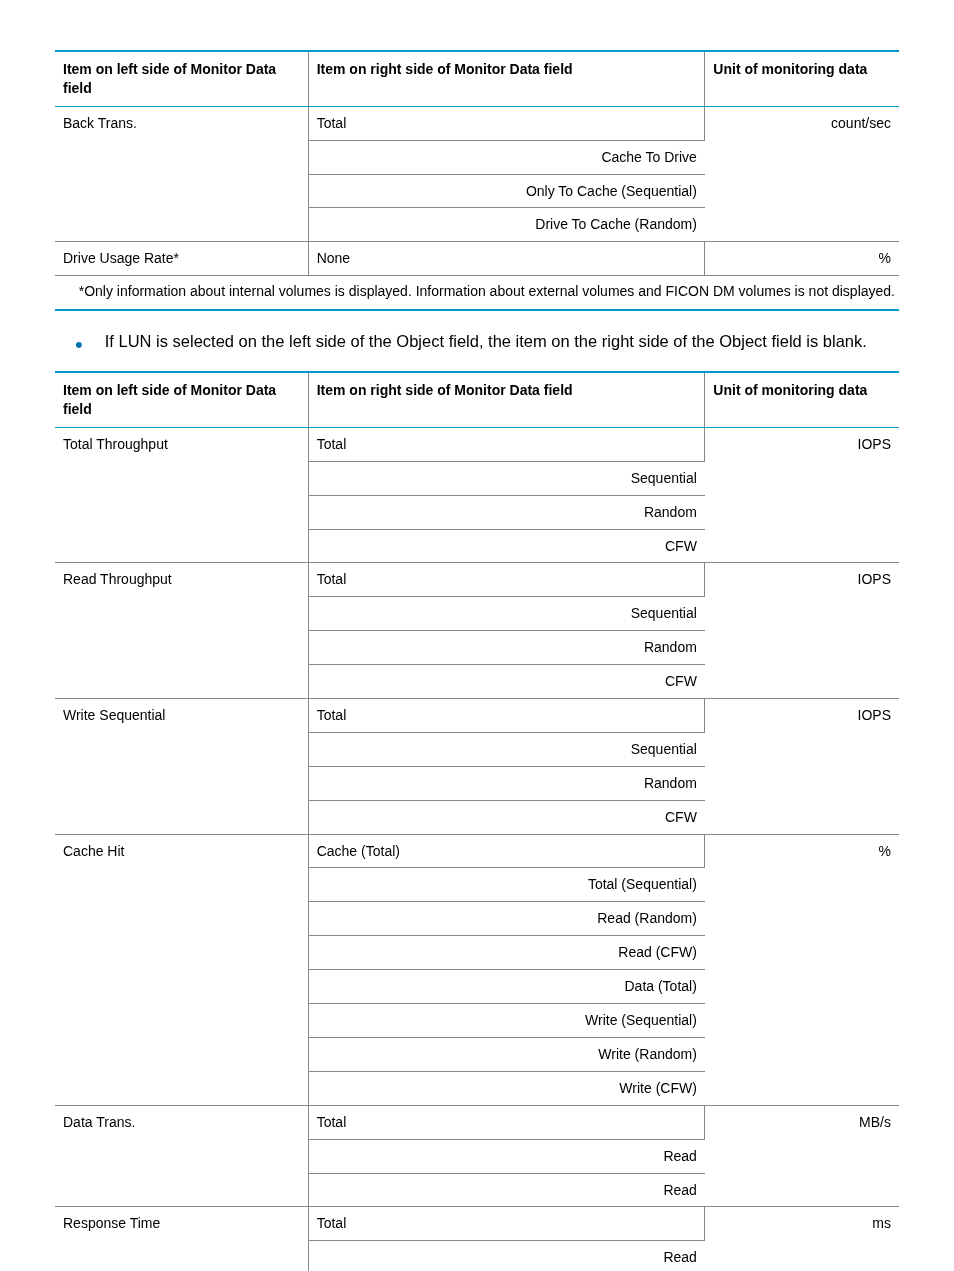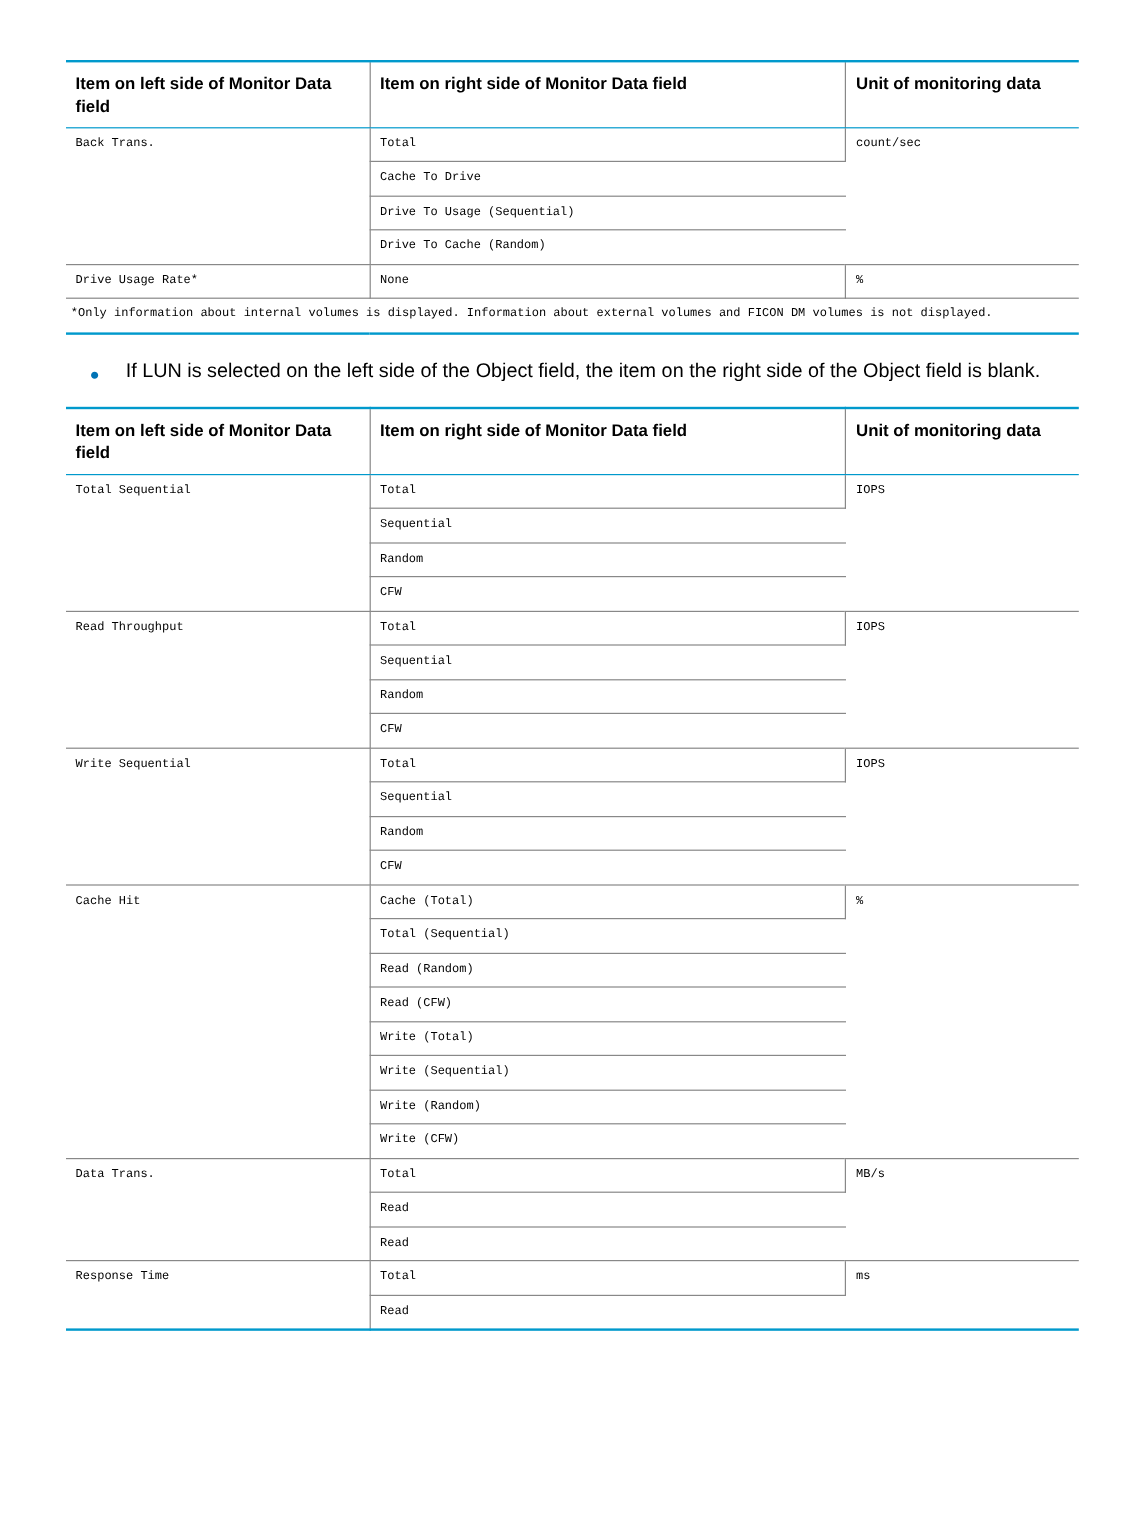--- a/index.html
+++ b/index.html
@@ -33,26 +33,26 @@
       font-size: 14px;
     }
     th:last-child {
       border-right: none;
     }
     td {
       padding: 7px 8px;
       border-bottom: 1px solid #888;
       border-right: 1px solid #888;
       vertical-align: top;
-      font-size: 10px;
+      font-size: 14px;
       font-weight: 300;
-      font-family: Liberation Mono, monospace;
     }
     td:last-child {
       border-right: none;
+      text-align: right;
     }
     tr:last-child td {
       border-bottom: none;
     }
     .footnote-row td {
       border-right: none;
       border-bottom: none;
       padding: 6px 4px 8px 4px;
       line-height: 1.35;
     }
@@ -91,21 +91,21 @@
   <tbody id="t1-body">
       <tr>
         <td rowspan="4">Back Trans.</td>
         <td>Total</td>
         <td rowspan="4">count/sec</td>
       </tr>
       <tr>
         <td>Cache To Drive</td>
       </tr>
       <tr>
-        <td>Drive To Usage (Sequential)</td>
+        <td>Only To Cache (Sequential)</td>
       </tr>
       <tr>
         <td>Drive To Cache (Random)</td>
       </tr>
       <tr>
         <td rowspan="1">Drive Usage Rate*</td>
         <td>None</td>
         <td rowspan="1">%</td>
       </tr>
       <tr class="footnote-row">
@@ -122,21 +122,21 @@
 <table>
   <thead>
     <tr>
       <th class="col1">Item on left side of Monitor Data field</th>
       <th class="col2">Item on right side of Monitor Data field</th>
       <th class="col3">Unit of monitoring data</th>
     </tr>
   </thead>
   <tbody id="t2-body">
       <tr>
-        <td rowspan="4">Total Sequential</td>
+        <td rowspan="4">Total Throughput</td>
         <td>Total</td>
         <td rowspan="4">IOPS</td>
       </tr>
       <tr>
         <td>Sequential</td>
       </tr>
       <tr>
         <td>Random</td>
       </tr>
       <tr>
@@ -178,21 +178,21 @@
       <tr>
         <td>Total (Sequential)</td>
       </tr>
       <tr>
         <td>Read (Random)</td>
       </tr>
       <tr>
         <td>Read (CFW)</td>
       </tr>
       <tr>
-        <td>Write (Total)</td>
+        <td>Data (Total)</td>
       </tr>
       <tr>
         <td>Write (Sequential)</td>
       </tr>
       <tr>
         <td>Write (Random)</td>
       </tr>
       <tr>
         <td>Write (CFW)</td>
       </tr>

